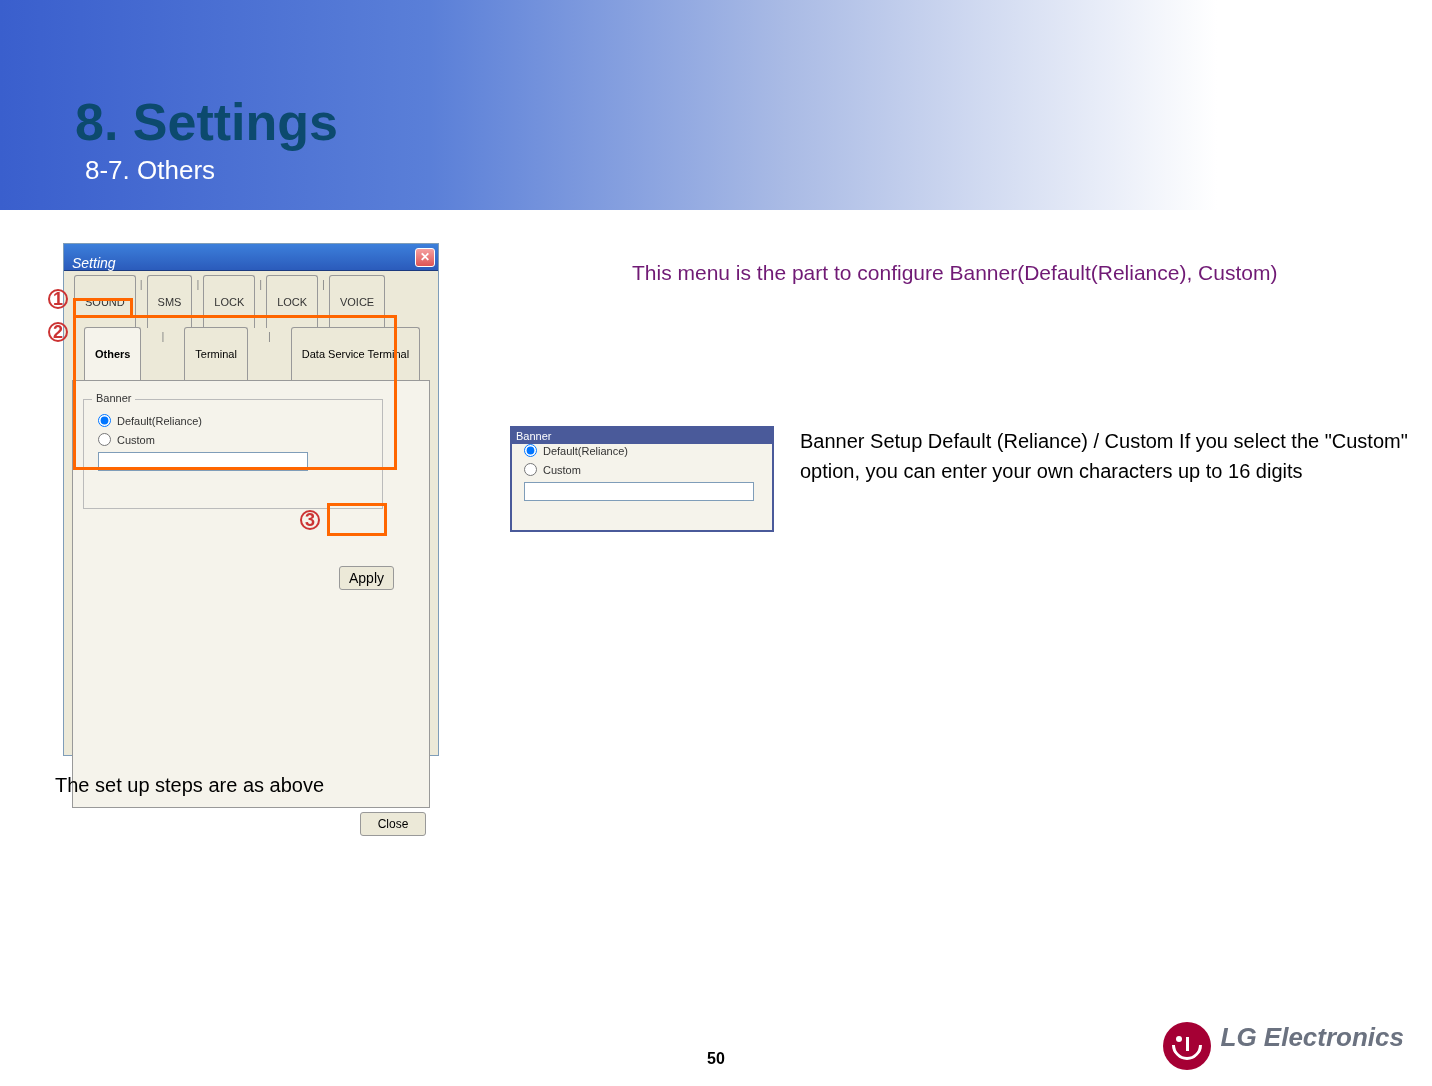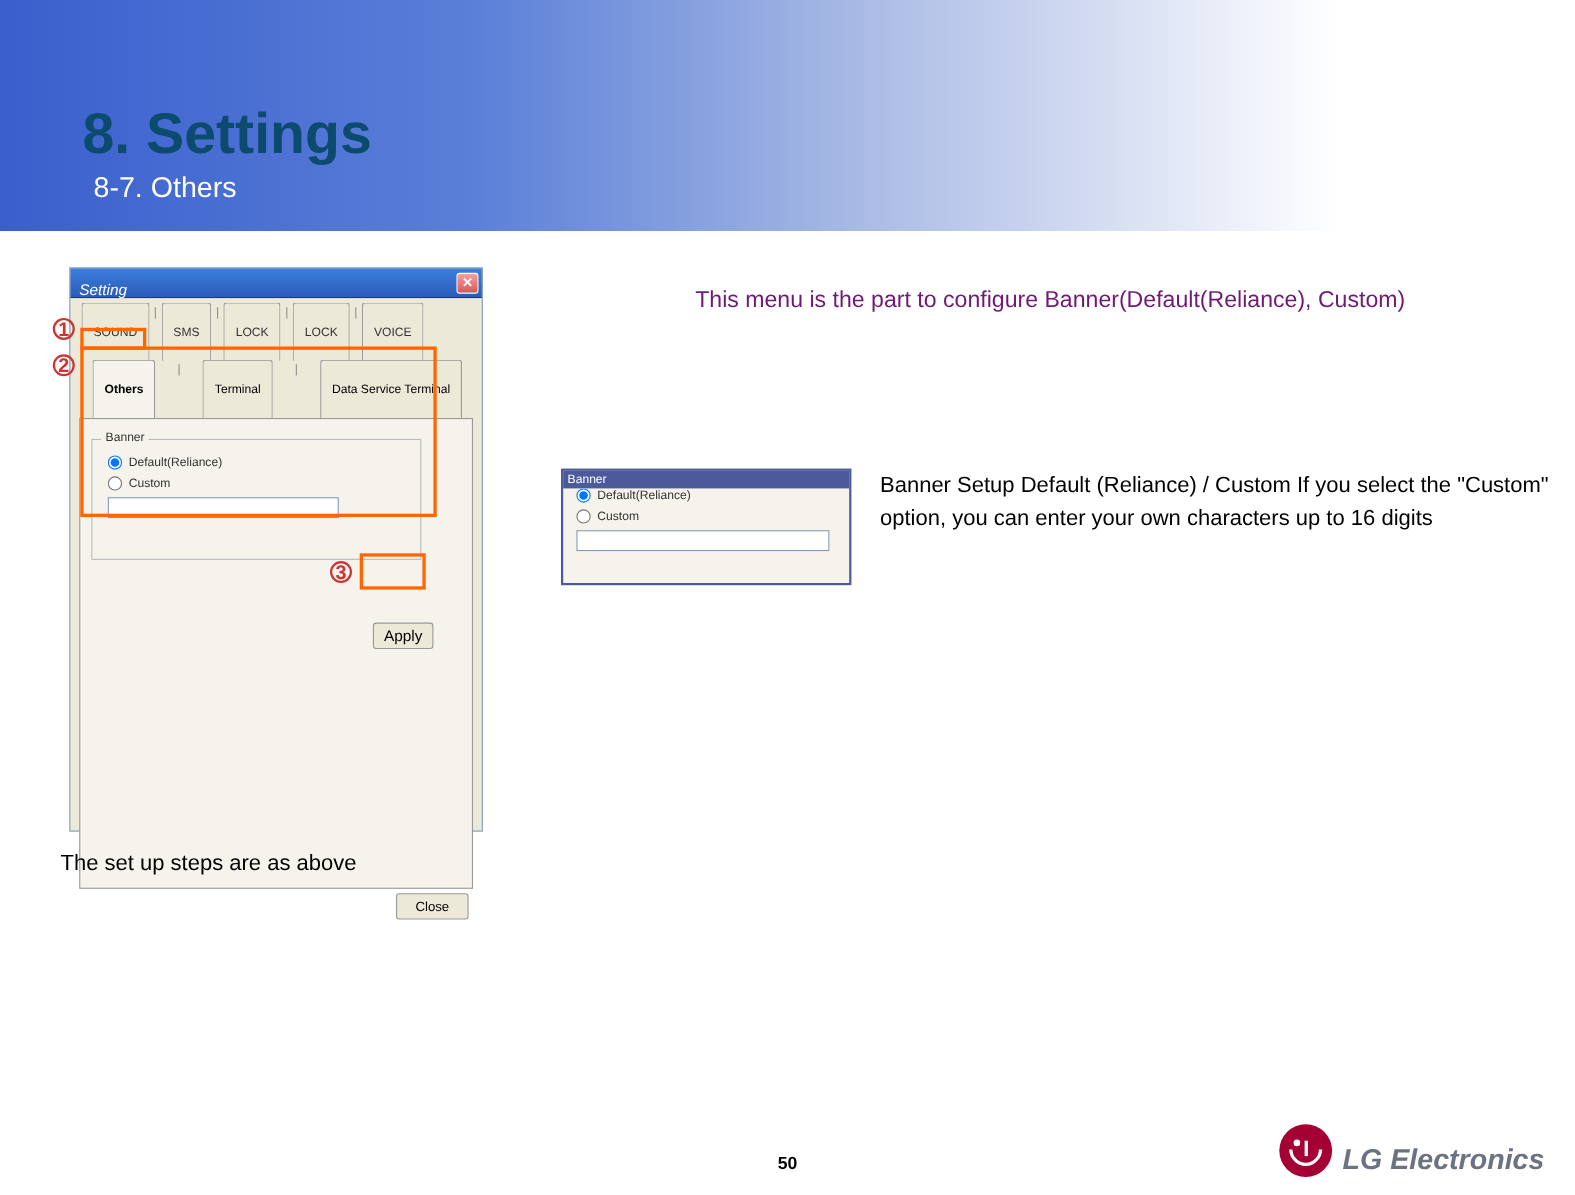--- a/index.html
+++ b/index.html
@@ -311,21 +311,21 @@
       transform: translateX(-50%);
       font-size: 16px;
       font-weight: bold;
       color: #000;
     }
     .lg-logo {
       position: absolute;
       bottom: 16px;
       right: 28px;
       display: flex;
-      align-items: flex-end;
+      align-items: flex-start;
     }
     .lg-circle {
       width: 48px;
       height: 48px;
       border-radius: 50%;
       background: #A50034;
       display: flex;
       align-items: center;
       justify-content: center;
       margin-right: 10px;

